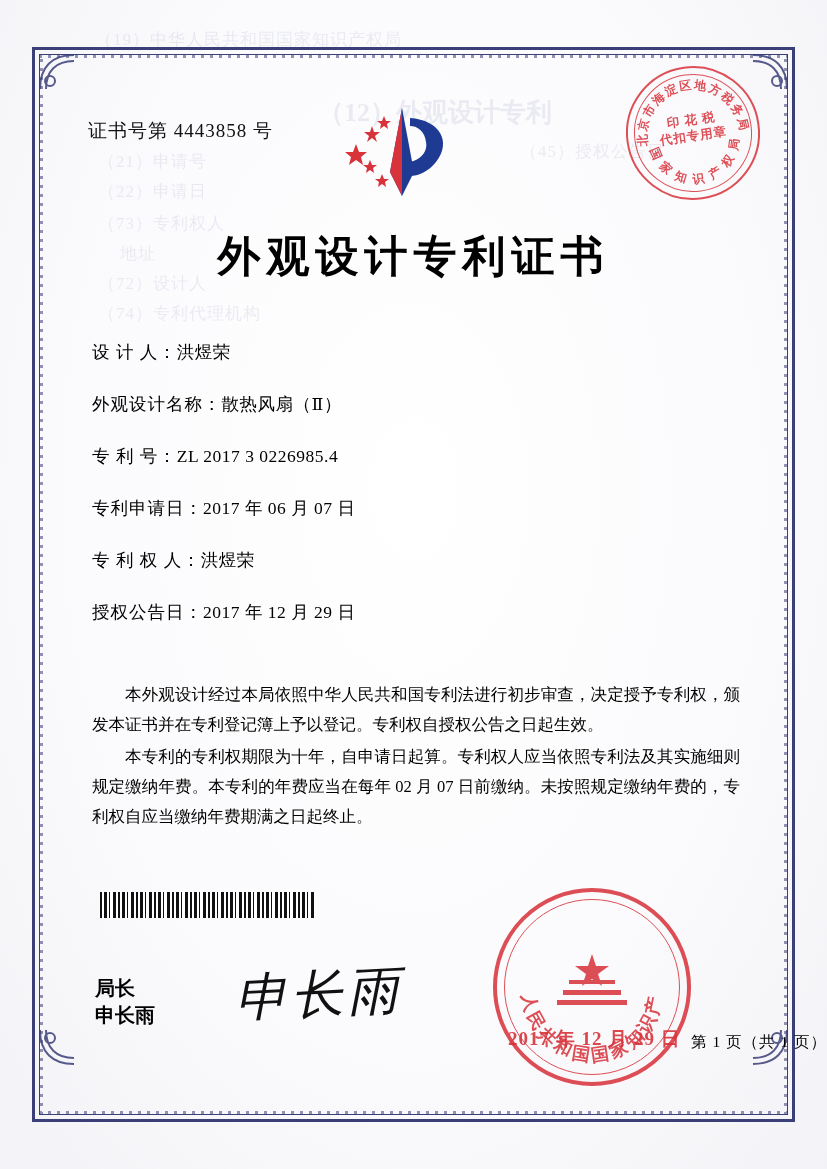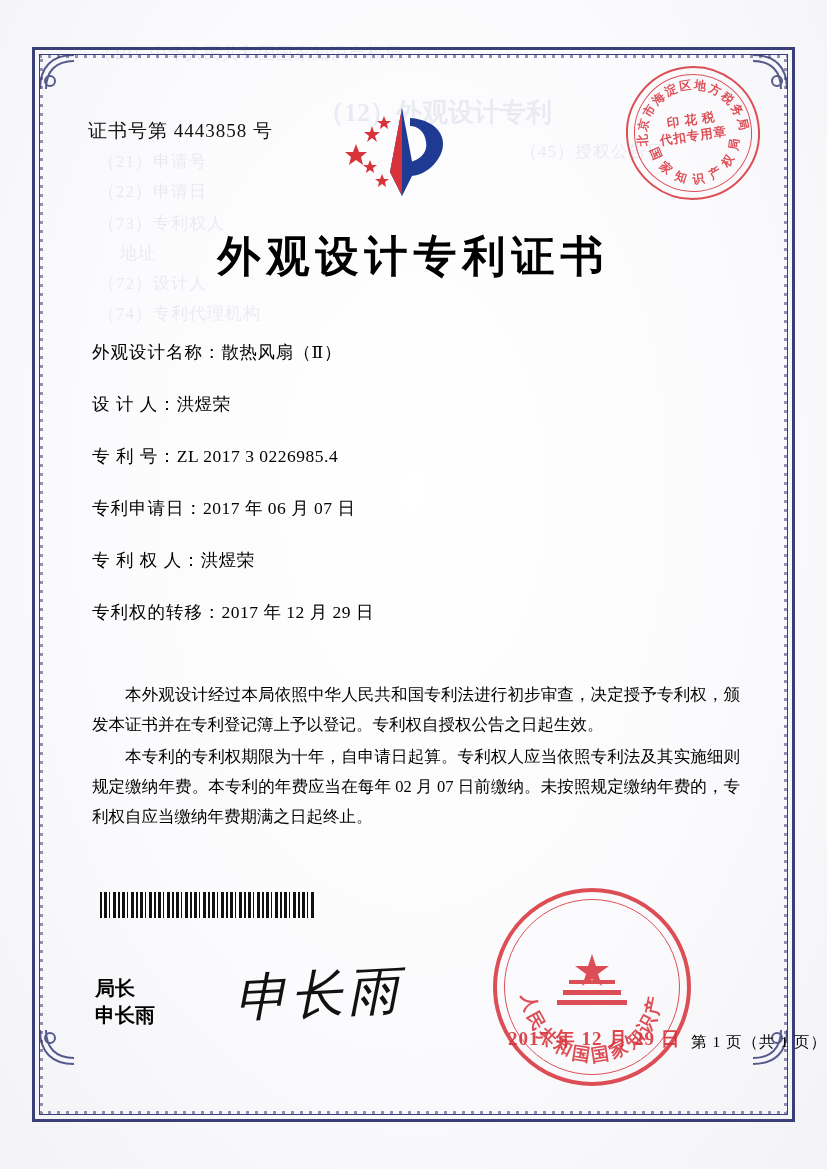--- a/index.html
+++ b/index.html
@@ -263,21 +263,21 @@
     color: #000;
     letter-spacing: 1px;
   }
 </style>
 </head>
 <body>
 
 <div class="page">
 
   <div class="watermark">
-    <div class="wm-line" style="left:95px; top:42px;">（19）中华人民共和国国家知识产权局</div>
+    <div class="wm-line" style="left:95px; top:28px;">（19）中华人民共和国国家知识产权局</div>
     <div class="wm-title" style="left:318px; top:95px;text-align:center;">（12）外观设计专利</div>
     <div class="wm-line" style="left:520px; top:140px;">（45）授权公告日</div>
     <div class="wm-line" style="left:98px; top:150px;">（21）申请号</div>
     <div class="wm-line" style="left:98px; top:180px;">（22）申请日</div>
     <div class="wm-line" style="left:98px; top:212px;">（73）专利权人</div>
     <div class="wm-line" style="left:120px; top:242px;">地址</div>
     <div class="wm-line" style="left:98px; top:272px;">（72）设计人</div>
     <div class="wm-line" style="left:98px; top:302px;">（74）专利代理机构</div>
   </div>
 
@@ -346,36 +346,36 @@
       <div class="mid">
         <div>印 花 税</div>
         <div>代扣专用章</div>
       </div>
     </div>
 
     <div class="main-title">外观设计专利证书</div>
 
     <div class="fields">
       <div class="field-row">
+        <span class="field-label">设  计  人：</span><span>洪煜荣</span>
+      </div>
+      <div class="field-row">
         <span class="field-label">外观设计名称：</span><span>散热风扇（Ⅱ）</span>
       </div>
       <div class="field-row">
-        <span class="field-label">设  计  人：</span><span>洪煜荣</span>
-      </div>
-      <div class="field-row">
         <span class="field-label">专  利  号：</span><span>ZL 2017 3 0226985.4</span>
       </div>
       <div class="field-row">
         <span class="field-label">专利申请日：</span><span>2017 年 06 月 07 日</span>
       </div>
       <div class="field-row">
         <span class="field-label">专 利 权 人：</span><span>洪煜荣</span>
       </div>
       <div class="field-row">
-        <span class="field-label">专利权的转移：</span><span>2017 年 12 月 29 日</span>
+        <span class="field-label">授权公告日：</span><span>2017 年 12 月 29 日</span>
       </div>
     </div>
 
     <div class="paragraphs">
       <p>本外观设计经过本局依照中华人民共和国专利法进行初步审查，决定授予专利权，颁发本证书并在专利登记簿上予以登记。专利权自授权公告之日起生效。</p>
       <p>本专利的专利权期限为十年，自申请日起算。专利权人应当依照专利法及其实施细则规定缴纳年费。本专利的年费应当在每年 02 月 07 日前缴纳。未按照规定缴纳年费的，专利权自应当缴纳年费期满之日起终止。</p>
     </div>
 
     <div class="barcode"></div>
 

